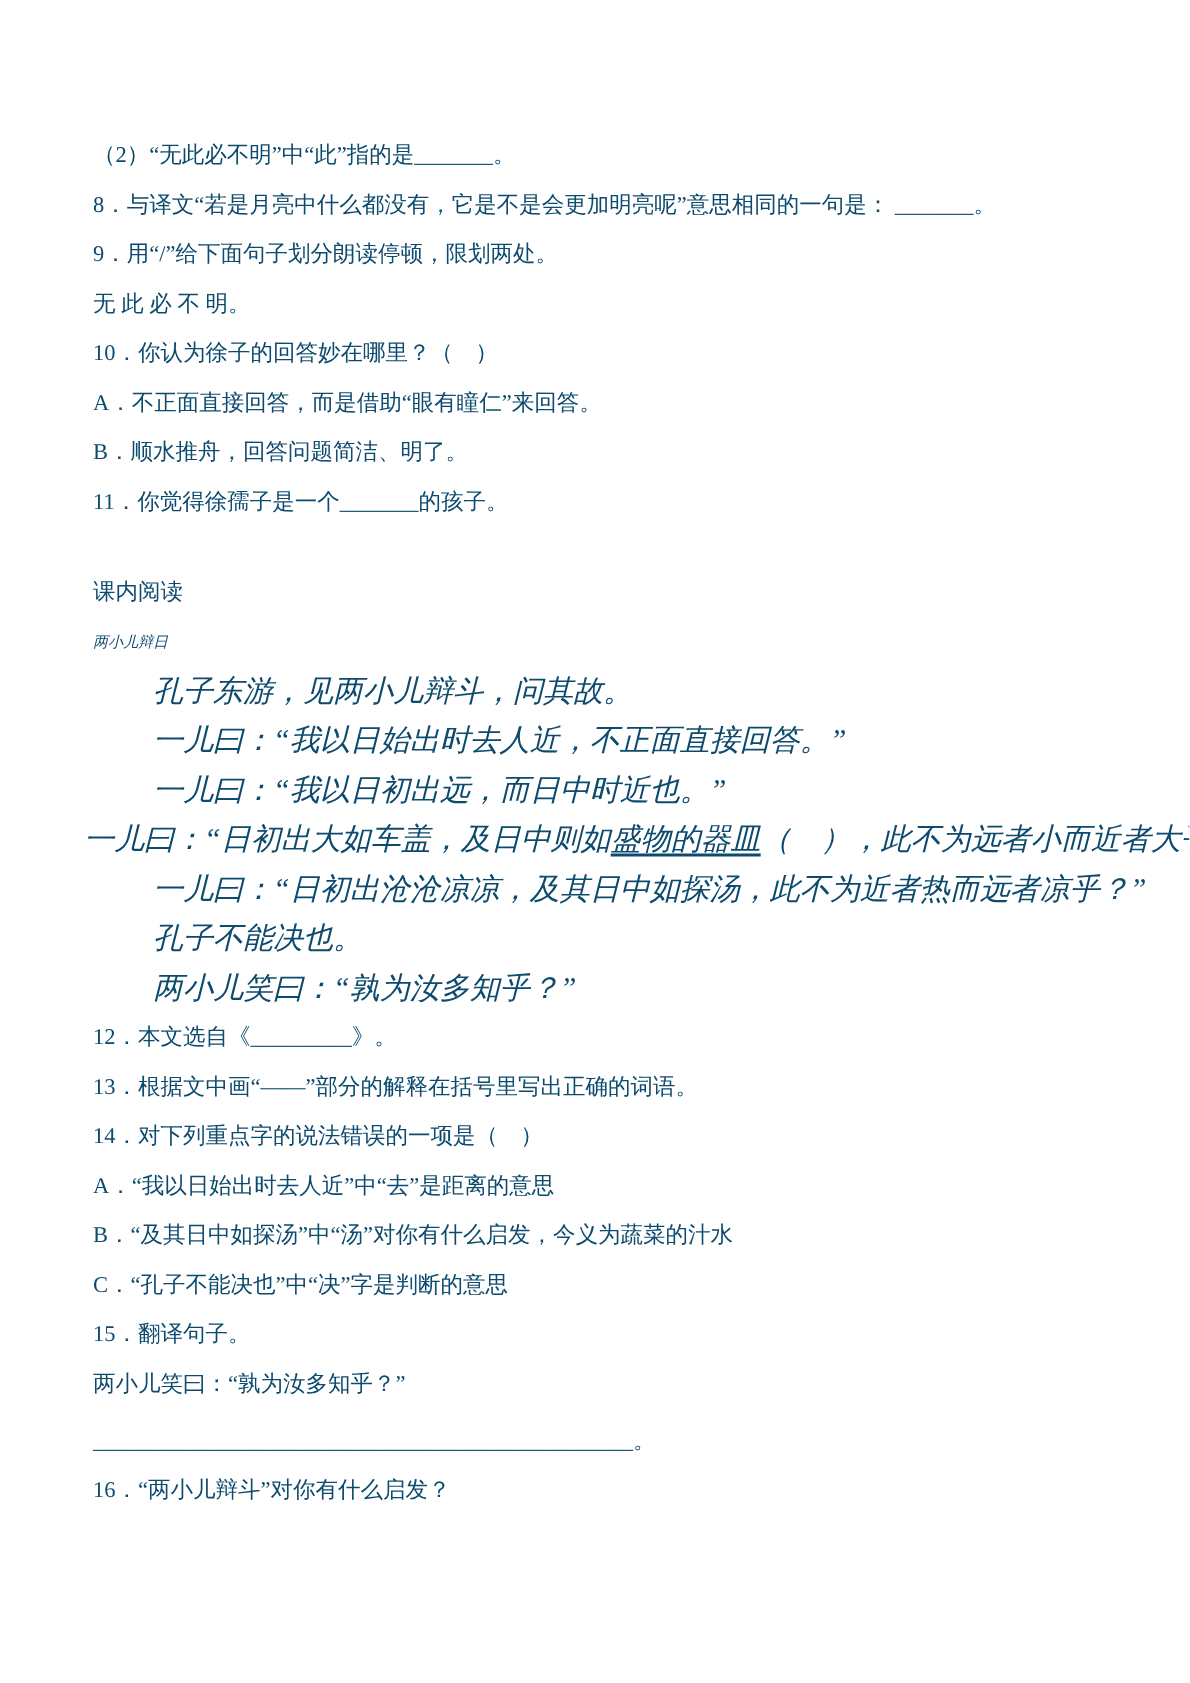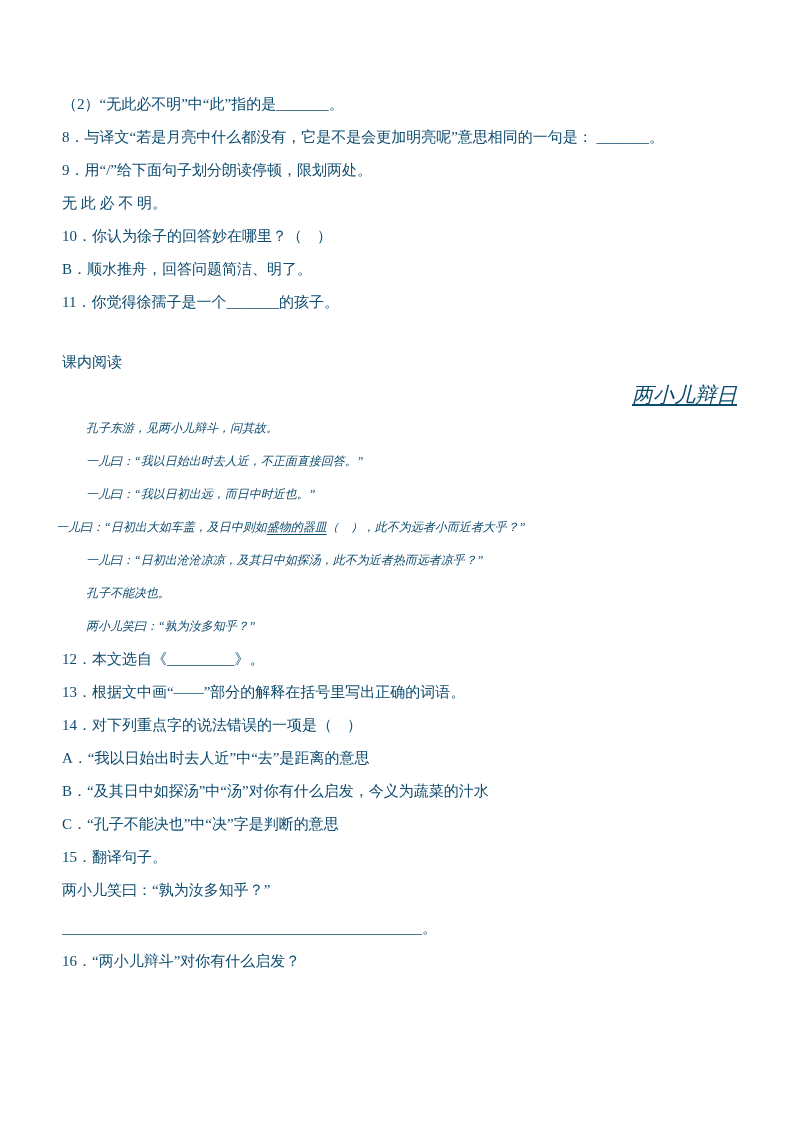--- a/index.html
+++ b/index.html
@@ -17,50 +17,50 @@
     padding: 88px 56px 0 62px;
   }
   .line {
     margin: 0;
     font-size: 15px;
     line-height: 33px;
     min-height: 33px;
     white-space: nowrap;
   }
   .passage {
-    font-size: 12px;
+    font-size: 20px;
     font-style: italic; 
   }
   .indent { text-indent: 2em; }
   .hang { margin-left: -6px; } 
   .passage-title {
-    text-align: right;
-    font-size: 21px;
+    text-align: left;
+    font-size: 10px;
     font-style: italic;
-    text-decoration: underline;
   }
   .section-gap { margin-top: 27px; }
   .blank-gap { margin-top: 5px; }
   .u {
     text-decoration: underline;
     text-underline-offset: 3px;
     text-align: right;
   }
 </style>
 </head>
 <body>
 
 <div class="page">
   <div class="content">
 
     <p class="line">（2）“无此必不明”中“此”指的是_______。</p>
     <p class="line">8．与译文“若是月亮中什么都没有，它是不是会更加明亮呢”意思相同的一句是： _______。</p>
     <p class="line">9．用“/”给下面句子划分朗读停顿，限划两处。</p>
     <p class="line">无 此 必 不 明。</p>
     <p class="line">10．你认为徐子的回答妙在哪里？（　）</p>
+    <p class="line">A．不正面直接回答，而是借助“眼有瞳仁”来回答。</p>
     <p class="line">B．顺水推舟，回答问题简洁、明了。</p>
     <p class="line">11．你觉得徐孺子是一个_______的孩子。</p>
 
     <p class="line section-gap">课内阅读</p>
     <p class="line passage-title">两小儿辩日</p>
 
     <p class="line passage indent">孔子东游，见两小儿辩斗，问其故。</p>
     <p class="line passage indent">一儿曰：“我以日始出时去人近，不正面直接回答。”</p>
     <p class="line passage indent">一儿曰：“我以日初出远，而日中时近也。”</p>
     <p class="line passage hang"><span>一儿曰：“日初出大如车盖，及日中则如</span><span class="u">盛物的器皿</span><span>（　），此不为远者小而近者大乎？”</span></p>

